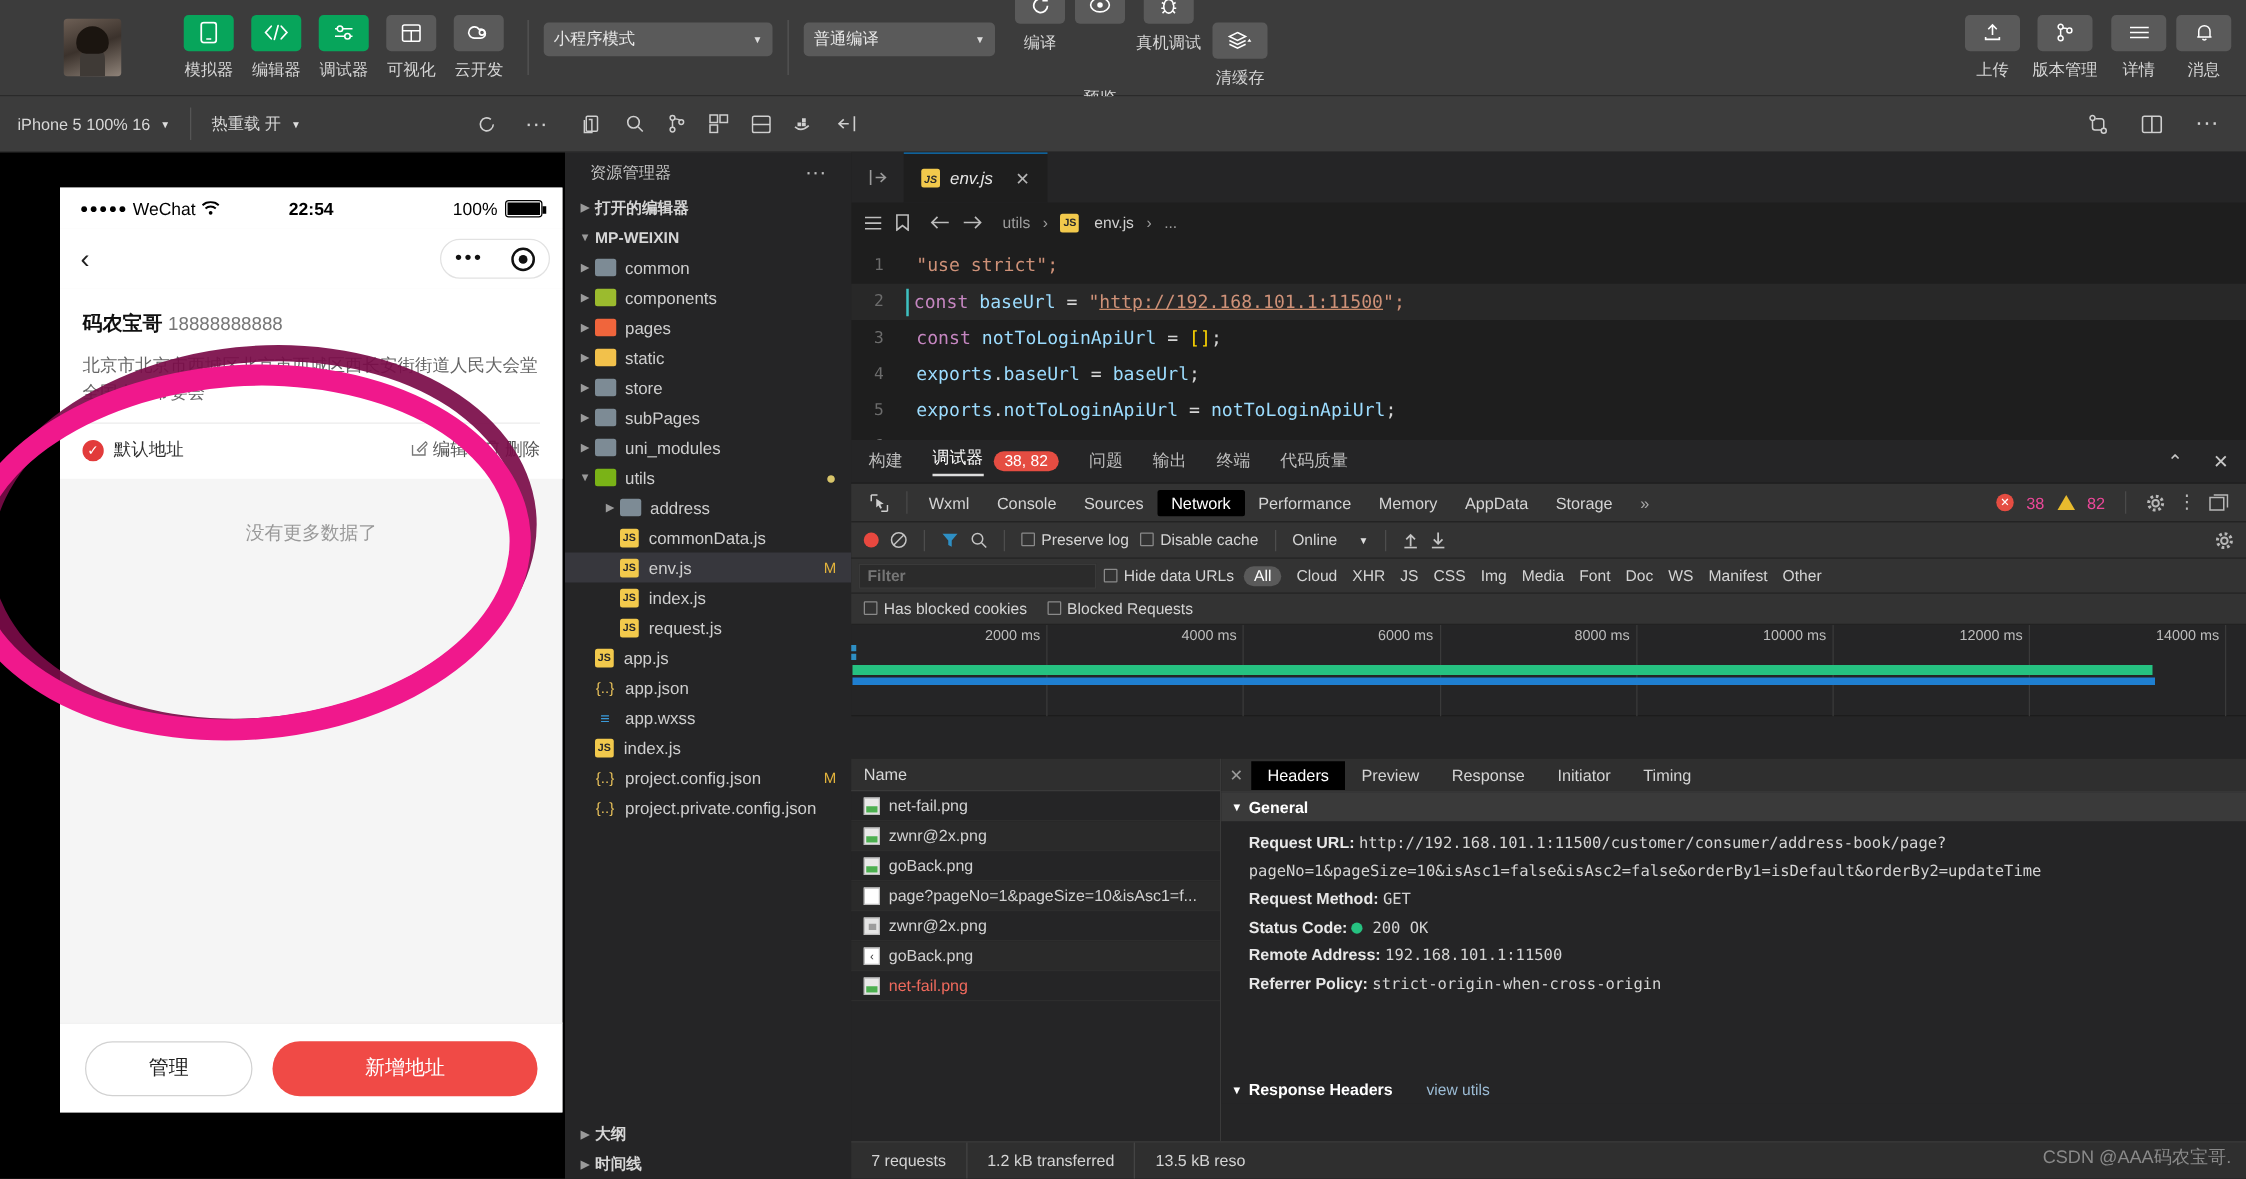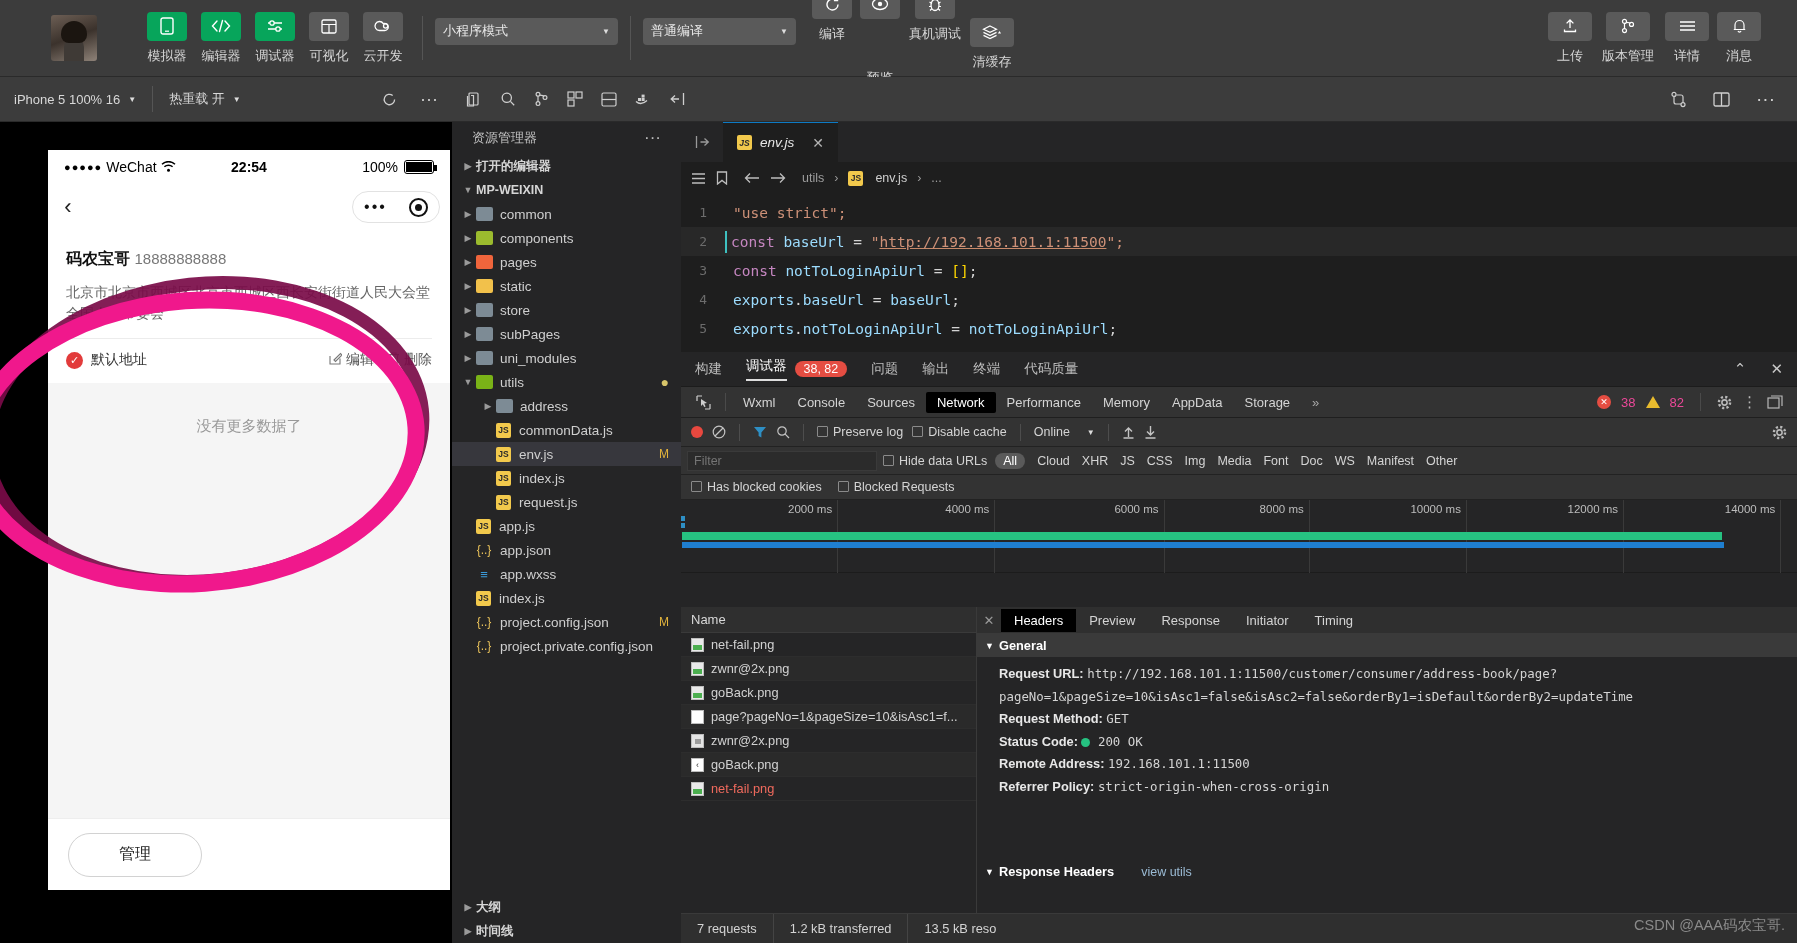--- a/index.html
+++ b/index.html
@@ -45,21 +45,21 @@
   .tb-sep { width:1px; height:44px; background:#555; margin: 0 12px; align-self:center;}
 
   .combo {
     height: 27px; border-radius: 4px; background: #5a5a5a; color:#e8e8e8;
     font-size: 13px; display: flex; align-items: center; padding: 0 8px;
     justify-content: space-between; margin-left: 16px;
   }
   .combo .cv { white-space: nowrap; overflow:hidden; }
   .caret { font-size: 8px; color:#ddd; margin-left:8px; }
 
-  .tb-icons-right { margin-left: auto; display:flex; align-items:center; padding-right:32px;}
+  .tb-icons-right { margin-left: auto; display:flex; align-items:center; padding-right:8px;}
 
   
   .row2 {
     position: absolute; left: 0; top: 77px; width: 1797px; height: 45px;
     background: #3c3c3c; display: flex; align-items: center;
     border-bottom: 1px solid #2a2a2a;
   }
   .r2-text { font-size: 13px; color: #d8d8d8; white-space: nowrap; }
   .r2-sep { width: 1px; height: 26px; background: #555; }
 
@@ -216,21 +216,21 @@
   .net-toolbar { height:29px; background:#333; display:flex; align-items:center; gap:9px;
     padding: 0 10px; font-size:12.5px; color:#d4d4d4; border-bottom:1px solid #222;}
   .rec-dot { width:12px;height:12px;border-radius:50%;background:#e8483f;}
   .cb { width:11px;height:11px;border:1px solid #8a8a8a;border-radius:1px;display:inline-block;
     vertical-align:-1px;margin-right:5px;}
   .v-sep { width:1px; height:17px; background:#4d4d4d; margin: 0 4px;}
 
   .net-filter { height:28px; background:#333; display:flex; align-items:center;
     font-size:12.5px; color:#d4d4d4; border-bottom:1px solid #222;}
   .filter-input { width:190px; height:20px; background:#2b2b2b; border:1px solid #3a3a3a;
-    color:#9a9a9a; font-size:12.5px; padding-left:6px; margin: 0 6px; line-height:18px;}
+    color:#9a9a9a; font-size:12.5px; padding-left:6px; margin: 0 6px; line-height:18px;font-weight:bold;}
   .ftypes { display:flex; align-items:center; gap:12px; }
   .ftype.all { background:#5a5a5a; border-radius:9px; padding: 1px 8px; color:#fff;}
   .net-filter2 { height:25px; background:#333; display:flex; align-items:center; gap:16px;
     padding-left:10px; font-size:12.5px; color:#d4d4d4; border-bottom:1px solid #222;}
 
   .waterfall { height:73px; background:#252526; position:relative; border-bottom:1px solid #1c1c1c;}
   .wf-tick { position:absolute; top:0; height:73px; border-right:1px solid #3a3a3a; }
   .wf-tick span { position:absolute; right:5px; top:3px; font-size:11.5px; color:#bdbdbd; white-space:nowrap;}
   .wf-bar-green { position:absolute; left:0; height:8px; background:#26c281; top:32px;}
   .wf-bar-blue  { position:absolute; left:0; height:6px; background:#1f7fd0; top:42px;}
@@ -567,20 +567,21 @@
               <span>删除</span>
             </span>
           </span>
         </div>
       </div>
 
       <div class="nomore">没有更多数据了</div>
 
       <div class="phone-bottom">
         <div class="btn-manage">管理</div>
+        <div class="btn-add">新增地址</div>
       </div>
 
     </div>
     <div class="pink-circle2"></div>
     <div class="pink-circle"></div>
   </div>
 
   <div class="explorer">
     <div class="exp-title">
       <span>资源管理器</span>
@@ -909,21 +910,21 @@
     </div>
 
     <div class="waterfall">
       <div id="wf-ticks">
           <div class="wf-tick" style="left: 0px; width: 157.183px;">
             <span>2000 ms</span>
           </div>
           <div class="wf-tick" style="left: 0px; width: 314.366px;">
             <span>4000 ms</span>
           </div>
-          <div class="wf-tick" style="left: 12px; width: 471.549px; text-decoration: underline;">
+          <div class="wf-tick" style="left: 0px; width: 471.549px; text-decoration: underline;">
             <span>6000 ms</span>
           </div>
           <div class="wf-tick" style="left: 0px; width: 628.732px;">
             <span>8000 ms</span>
           </div>
           <div class="wf-tick" style="left: 0px; width: 785.915px;">
             <span>10000 ms</span>
           </div>
           <div class="wf-tick" style="left: 0px; width: 943.099px;">
             <span>12000 ms</span>

